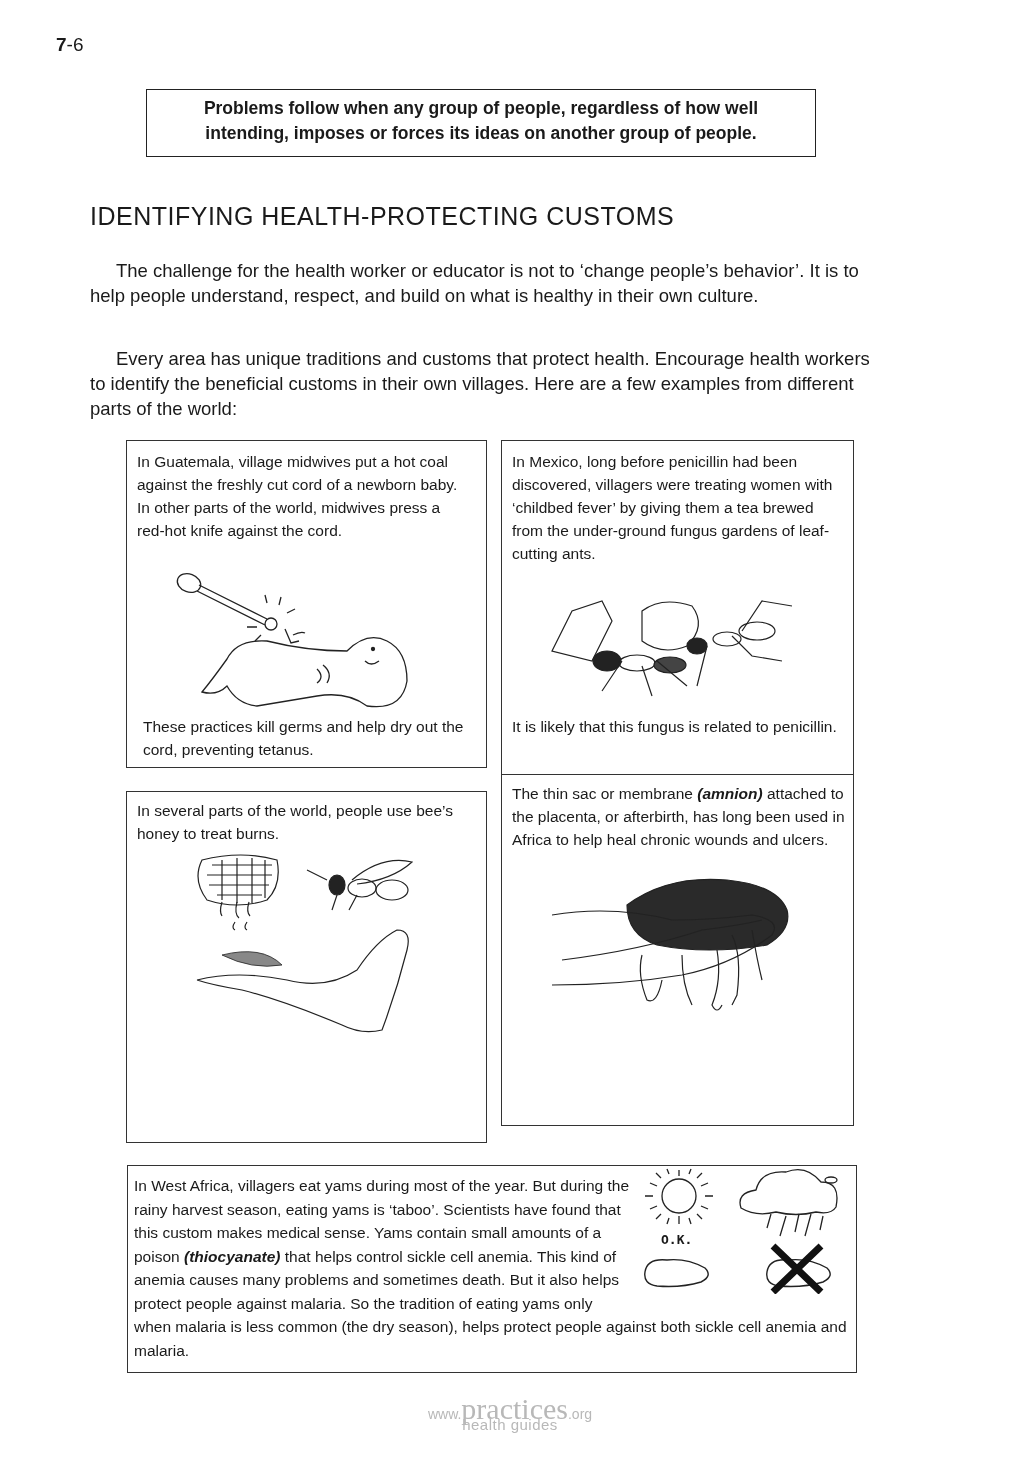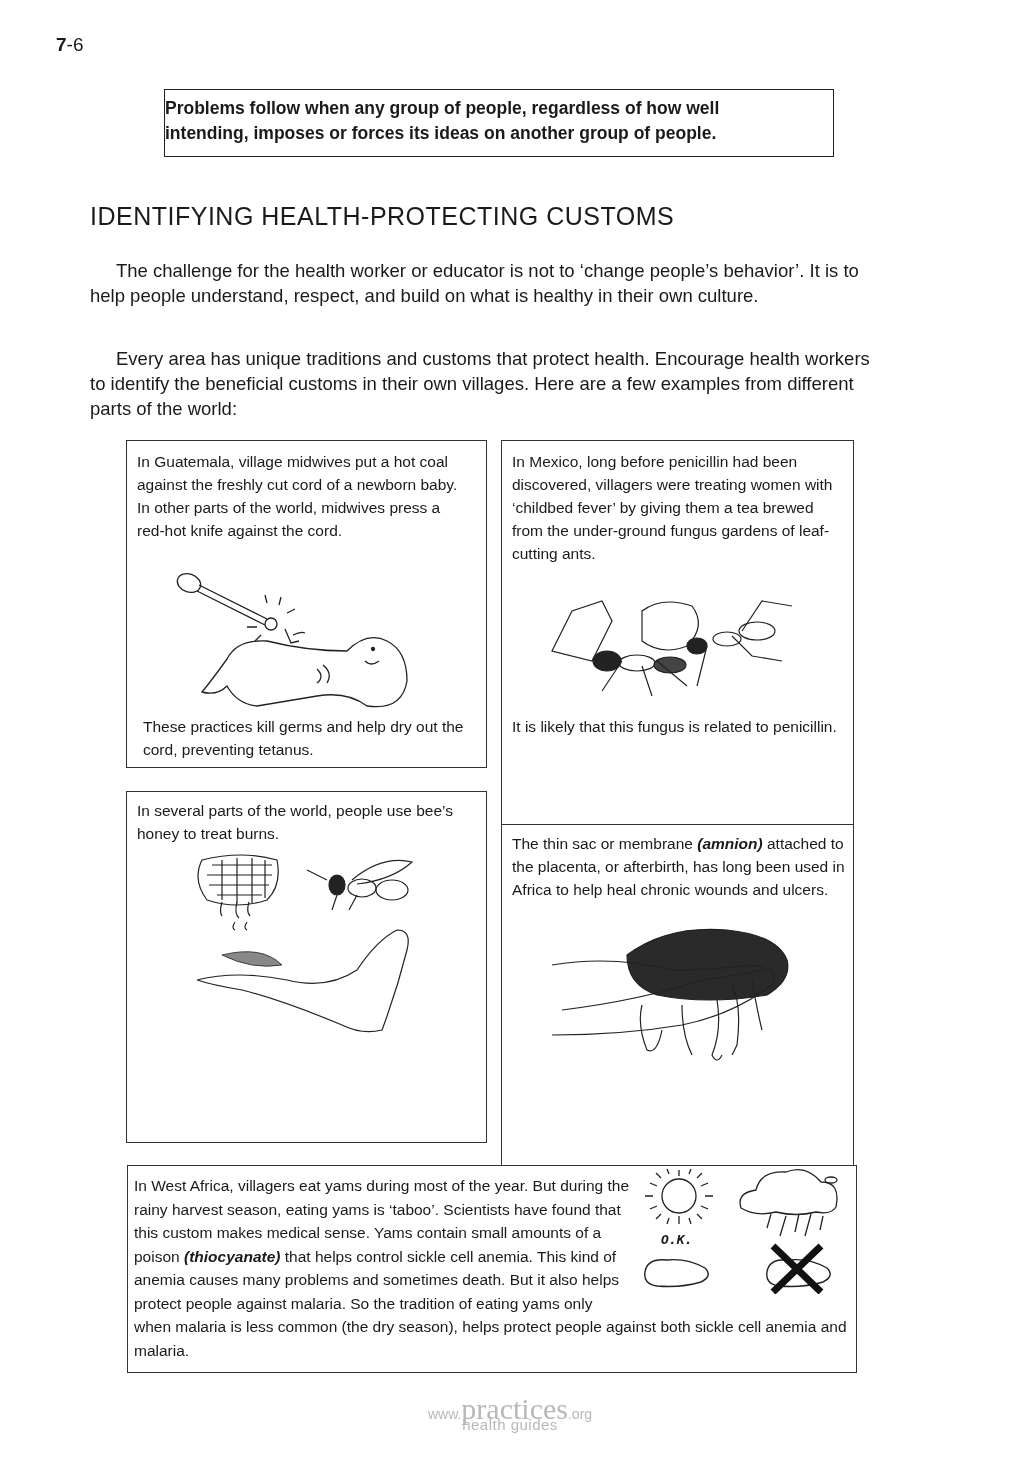--- a/index.html
+++ b/index.html
@@ -1,22 +1,22 @@
 <!DOCTYPE html>
 <html><head>
 <meta charset="utf-8">
 <style>
   html, body { margin: 0; padding: 0; background: #ffffff; }
   body { width: 1013px; height: 1463px; position: relative; overflow: hidden;
          font-family: "Liberation Sans", "DejaVu Sans", sans-serif; color: #1a1a1a; }
   .abs { position: absolute; }
   .page-num { left: 56px; top: 34px; font-size: 19px; }
   .page-num b { font-weight: bold; }
-  .callout { left: 164px; top: 89px; width: 670px; height: 68px; border: 1.5px solid #222;
-             box-sizing: border-box; text-align: left; font-weight: bold; font-size: 17.5px;
+  .callout { left: 146px; top: 89px; width: 670px; height: 68px; border: 1.5px solid #222;
+             box-sizing: border-box; text-align: center; font-weight: bold; font-size: 17.5px;
              line-height: 25px; padding-top: 6px; font-family: "Liberation Sans", sans-serif; }
   .heading { left: 90px; top: 202px; font-size: 25px; letter-spacing: 0.5px; font-weight: normal; }
   .para { left: 90px; width: 800px; font-size: 18.5px; line-height: 25px; }
   .para .ind { display: inline-block; width: 26px; }
   .box { border: 1.5px solid #333; box-sizing: border-box; background: #fff; }
   .box .txt { font-size: 15.5px; line-height: 23px; }
   .illus { position: absolute; }
   .footer { left: 380px; top: 1392px; width: 260px; text-align: center; color: #b8b8b8; }
   .footer .www { font-size: 14px; }
   .footer .brand { font-family: "Liberation Serif", "DejaVu Serif", serif; font-size: 30px; }
@@ -85,35 +85,35 @@
       <ellipse cx="160" cy="35" rx="8" ry="10" fill="#222"></ellipse>
       <ellipse cx="185" cy="38" rx="14" ry="9"></ellipse>
       <ellipse cx="215" cy="40" rx="16" ry="10"></ellipse>
       <path d="M175 30 q30 -25 60 -18 q-20 18 -55 22 M150 30 l-20 -10 M160 45 l-5 15 M180 45 l-8 15"></path>
       <path d="M20 130 q40 -10 90 0 q40 10 70 -10 q20 -30 40 -40 q15 0 10 20 q-10 40 -25 80 q-20 5 -40 -5 q-60 -25 -100 -35 q-30 -5 -45 -10"></path>
       <path d="M45 105 q40 -10 60 10 q-30 5 -60 -10 z" fill="#888" stroke-width="0.8"></path>
     </g>
   </svg>
 </div>
 
-<div class="abs box" style="left:501px;top:824px;width:353px;height:352px;">
+<div class="abs box" style="left:501px;top:774px;width:353px;height:352px;">
   <div class="abs txt" style="left:10px;top:7px;width:340px;"><span>The thin sac or membrane </span><span class="it">(amnion)</span><span> attached to the placenta, or afterbirth, has long been used in Africa to help heal chronic wounds and ulcers.</span></div>
   <svg class="illus" style="left:40px;top:100px" width="270" height="150">
     <g fill="none" stroke="#222" stroke-width="1.2">
       <path d="M85 30 q40 -30 100 -25 q50 5 60 30 q5 20 -20 35 q-60 10 -110 0 q-30 -10 -30 -40 z" fill="#2a2a2a"></path>
       <path d="M10 40 q60 -10 120 5 q40 0 80 -5 q30 5 20 20 q-40 30 -90 40 q-60 10 -130 10"></path>
       <path d="M20 85 q80 -10 140 -30 q40 -5 60 -10"></path>
       <path d="M100 80 q-5 20 5 45 q10 5 15 -20 M140 80 q0 30 10 50 M190 60 q10 20 5 60 l-5 10 M210 55 q5 30 10 50"></path>
       <path d="M175 75 q5 30 -5 55 q5 10 10 0"></path>
     </g>
   </svg>
 </div>
 
 <div class="abs box" style="left:127px;top:1165px;width:730px;height:208px;">
-  <div style="float:right;width:225px;height:128px;position:relative;font-style:italic;">
+  <div style="float:right;width:225px;height:128px;position:relative;">
     <svg class="illus" style="left:0;top:0" width="90" height="70">
       <g fill="none" stroke="#222" stroke-width="1.3">
         <circle cx="48" cy="30" r="17"></circle>
         <path d="M48 4 v6 M48 50 v8 M22 30 h-8 M74 30 h8 M30 12 l-5 -5 M66 12 l5 -5 M30 48 l-5 5 M66 48 l5 5 M38 8 l-2 -5 M58 8 l2 -5 M38 52 l-2 6 M58 52 l2 6 M26 20 l-7 -3 M70 20 l7 -3 M26 40 l-7 3 M70 40 l7 3"></path>
       </g>
     </svg>
     <svg class="illus" style="left:100px;top:0" width="120" height="75">
       <g fill="none" stroke="#222" stroke-width="1.3">
         <path d="M10 42 q-5 -15 15 -18 q5 -20 30 -18 q20 -8 35 10 q20 0 15 25 q-5 8 -20 5 q-20 5 -40 0 q-20 5 -35 -4 z"></path>
         <ellipse cx="100" cy="14" rx="6" ry="3"></ellipse>

